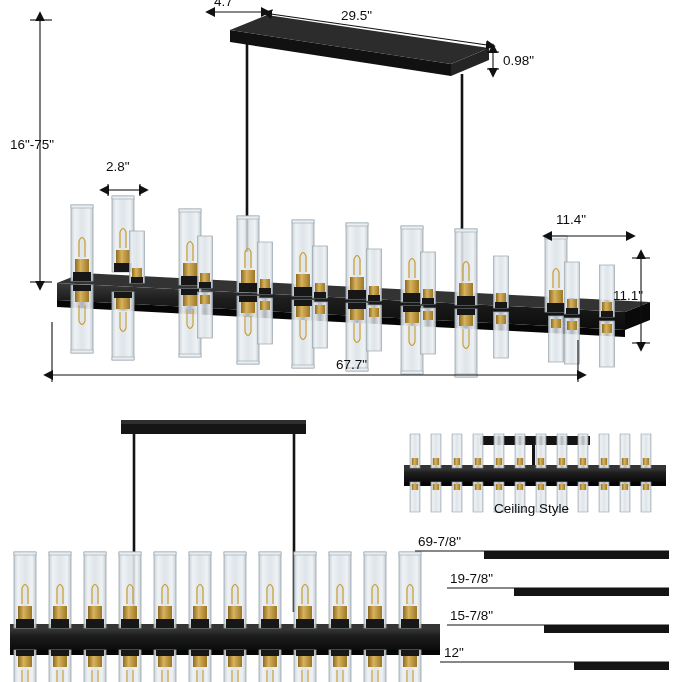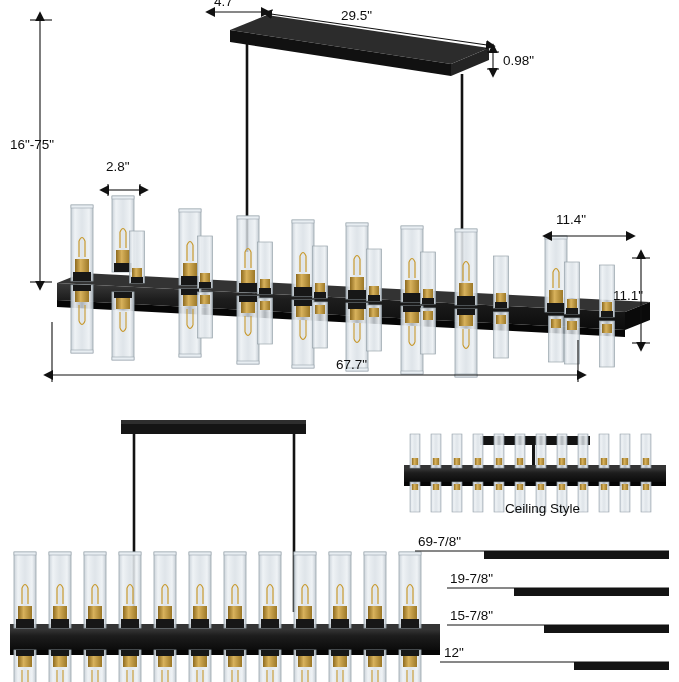--- a/index.html
+++ b/index.html
@@ -1,20 +1,20 @@
 <!DOCTYPE html>
 <html><head>
 <meta charset="utf-8">
 <style>
   html,body{margin:0;padding:0;background:#ffffff;}
   body{width:679px;height:682px;position:relative;overflow:hidden;
        font-family:"Liberation Sans",sans-serif;color:#111;}
   .stage{position:absolute;left:0;top:0;width:679px;height:682px;}
   .dim{position:absolute;font-size:13.5px;color:#0d0d0d;white-space:nowrap;letter-spacing:0px;}
-  .lbl{position:absolute;font-size:13.5px;color:#0d0d0d;white-space:nowrap;margin-left:11px;}
+  .lbl{position:absolute;font-size:13.5px;color:#0d0d0d;white-space:nowrap;}
   svg{position:absolute;left:0;top:0;}
 </style>
 </head>
 <body>
 
 <div class="stage">
 
   <svg width="679" height="682">
     <defs>
       <linearGradient id="glassG" x1="0" y1="0" x2="1" y2="0">

